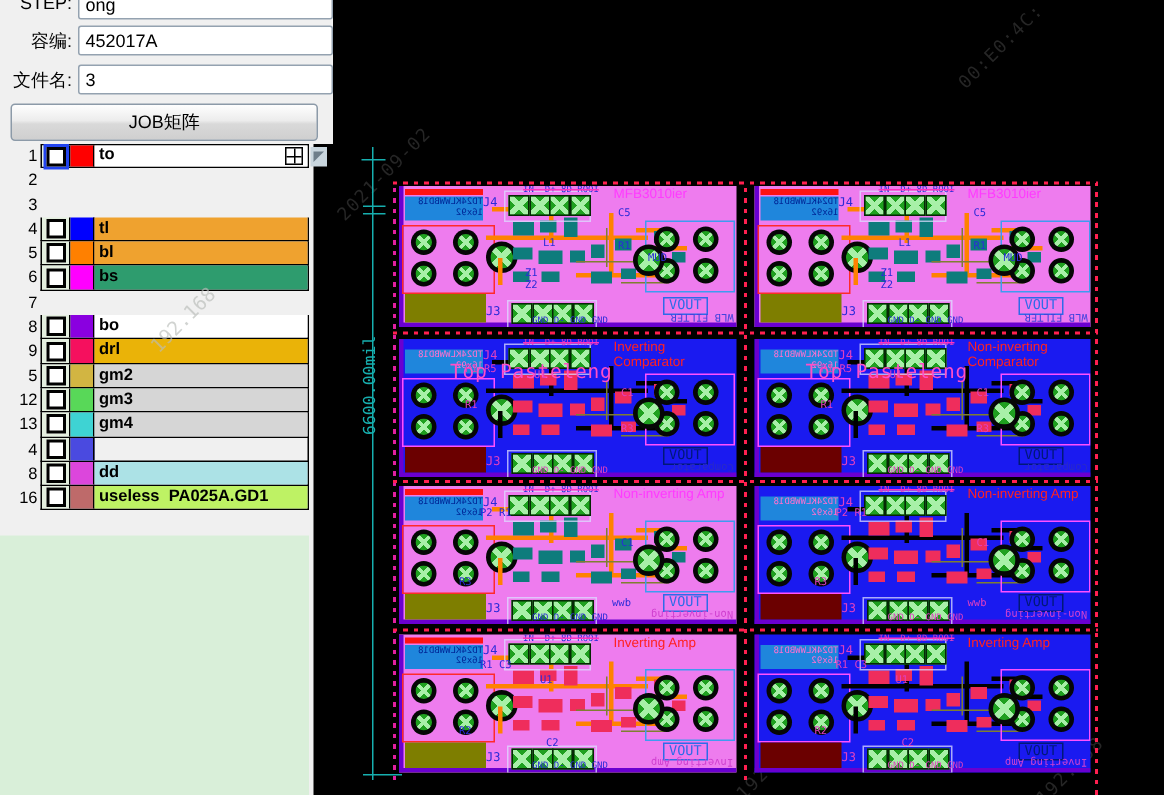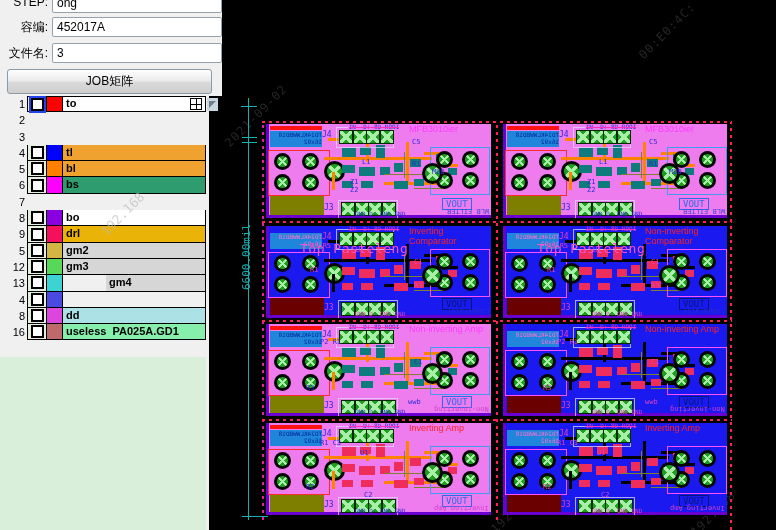--- a/index.html
+++ b/index.html
@@ -879,21 +879,21 @@
             <div class="lname" style="background: rgb(214, 214, 214);"><span>gm3</span></div>
           </div>
         </div>
         <div class="lrow">
           <div class="lnum">13</div>
           <div class="lgrid">
             <div class="lcb-cell">
               <div class="lcb"></div>
             </div>
             <div class="lsw" style="background: rgb(62, 211, 211);"></div>
-            <div class="lname" style="background: rgb(214, 214, 214); margin-left: 43px;"><span>gm4</span></div>
+            <div class="lname" style="background: rgb(214, 214, 214);"><span>gm4</span></div>
           </div>
         </div>
         <div class="lrow">
           <div class="lnum">4</div>
           <div class="lgrid">
             <div class="lcb-cell">
               <div class="lcb"></div>
             </div>
             <div class="lsw" style="background: rgb(74, 74, 224);"></div>
           </div>
@@ -908,21 +908,21 @@
             <div class="lname" style="background: rgb(172, 226, 230);"><span>dd</span></div>
           </div>
         </div>
         <div class="lrow">
           <div class="lnum">16</div>
           <div class="lgrid">
             <div class="lcb-cell">
               <div class="lcb"></div>
             </div>
             <div class="lsw" style="background: rgb(190, 106, 106);"></div>
-            <div class="lname" style="background: #86efac;"><span>useless  PA025A.GD1</span></div>
+            <div class="lname" style="background: #bef264;"><span>useless  PA025A.GD1</span></div>
           </div>
         </div>
       </div>
     <div id="panel-footer"></div>
   </div>
   <div id="corner-btn">
       <i></i>
     </div>
   <div id="panel-wm">192.168</div>
 

